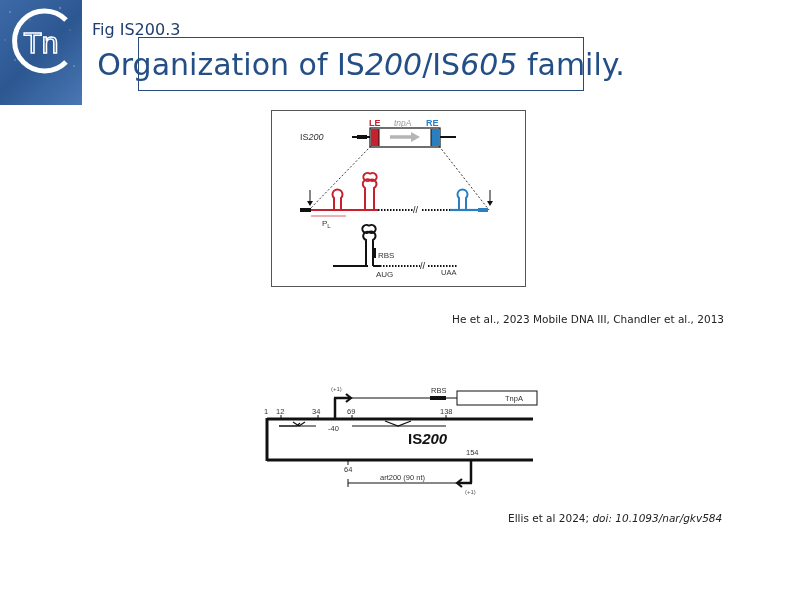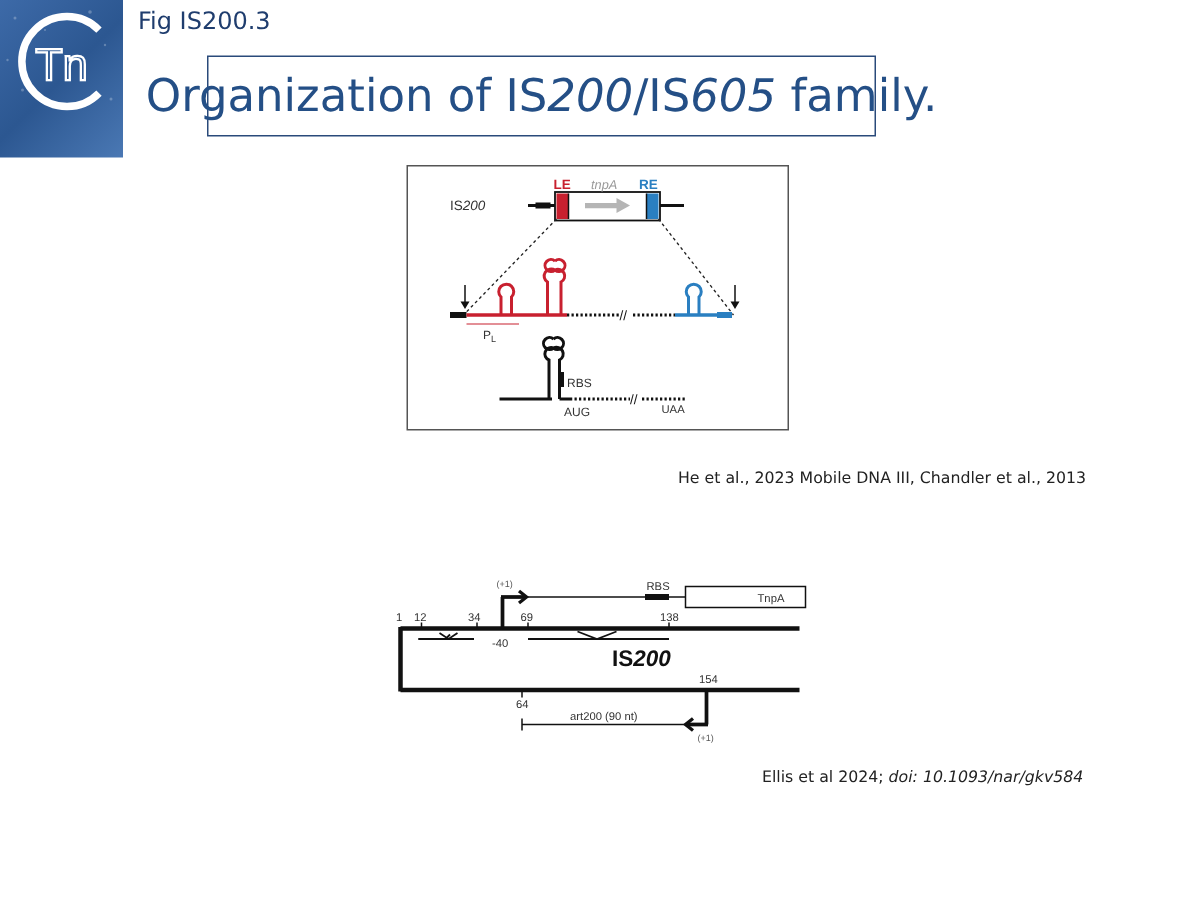--- a/index.html
+++ b/index.html
@@ -1,19 +1,19 @@
 <!DOCTYPE html>
 <html><head>
 <meta charset="utf-8">
 <style>
   html, body { margin:0; padding:0; }
   body { width:800px; height:600px; background:#ffffff; position:relative; overflow:hidden; font-family:"Liberation Sans", sans-serif; }
   .logo { position:absolute; left:0; top:0; width:82px; height:105px; background:linear-gradient(135deg,#3d6aa8 0%,#2c5791 50%,#4a78b4 100%); overflow:hidden; }
   .logo::after { content:""; position:absolute; right:0; bottom:0; width:6px; height:82px; background:#7f7f7f; opacity:0.0; }
-  .fig-label { position:absolute; left:92px; top:4px; font-size:16px; color:#1f3d6e; font-family:"DejaVu Sans", sans-serif; }
+  .fig-label { position:absolute; left:92px; top:20px; font-size:16px; color:#1f3d6e; font-family:"DejaVu Sans", sans-serif; }
   .title-box { position:absolute; left:138px; top:37px; width:446px; height:54px; border:1.5px solid #2a4a7a; box-sizing:border-box; display:flex; align-items:center; justify-content:center; }
   .title { font-size:30px; color:#244f86; font-family:"DejaVu Sans", sans-serif; white-space:nowrap; }
   .title i { font-style:italic; }
   .fig1 { position:absolute; left:271px; top:110px; width:255px; height:177px; border:1.5px solid #555; box-sizing:border-box; background:#fff; }
   .ref1 { position:absolute; left:452px; top:313px; font-size:10.5px; color:#222; font-family:"DejaVu Sans", sans-serif; }
   .ref2 { position:absolute; left:508px; top:512px; font-size:10.5px; color:#222; font-family:"DejaVu Sans", sans-serif; }
   .ref2 i { font-style:italic;margin-top:46px; }
   svg text { font-family:"Liberation Sans", sans-serif; }
 </style>
 </head>

